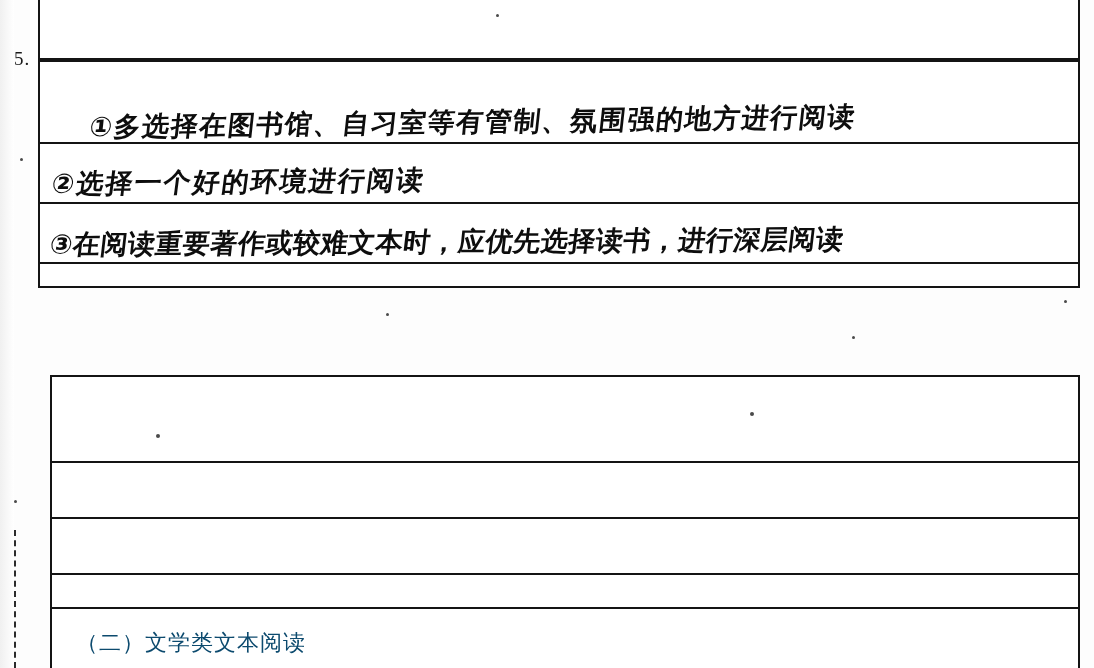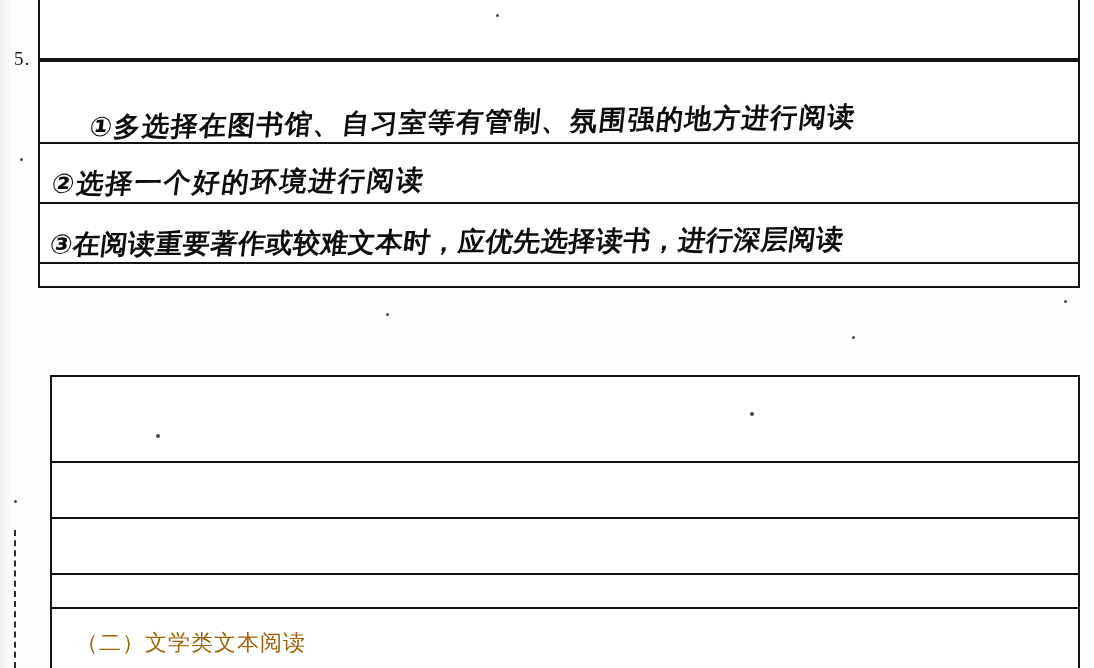--- a/index.html
+++ b/index.html
@@ -88,21 +88,21 @@
     letter-spacing: 0.5px;
   }
 
   
   .printed {
     position: absolute;
     left: 76px;
     top: 628px;
     font-size: 22px;
     font-family: "Liberation Serif", serif;
-    color: #a16207;
+    color: #0c4a6e;
     letter-spacing: 1px;
   }
 
   
   .dash-mark {
     position: absolute;
     left: 14px;
     width: 0;
     border-left: 2px dashed #2b2b2b;
   }

